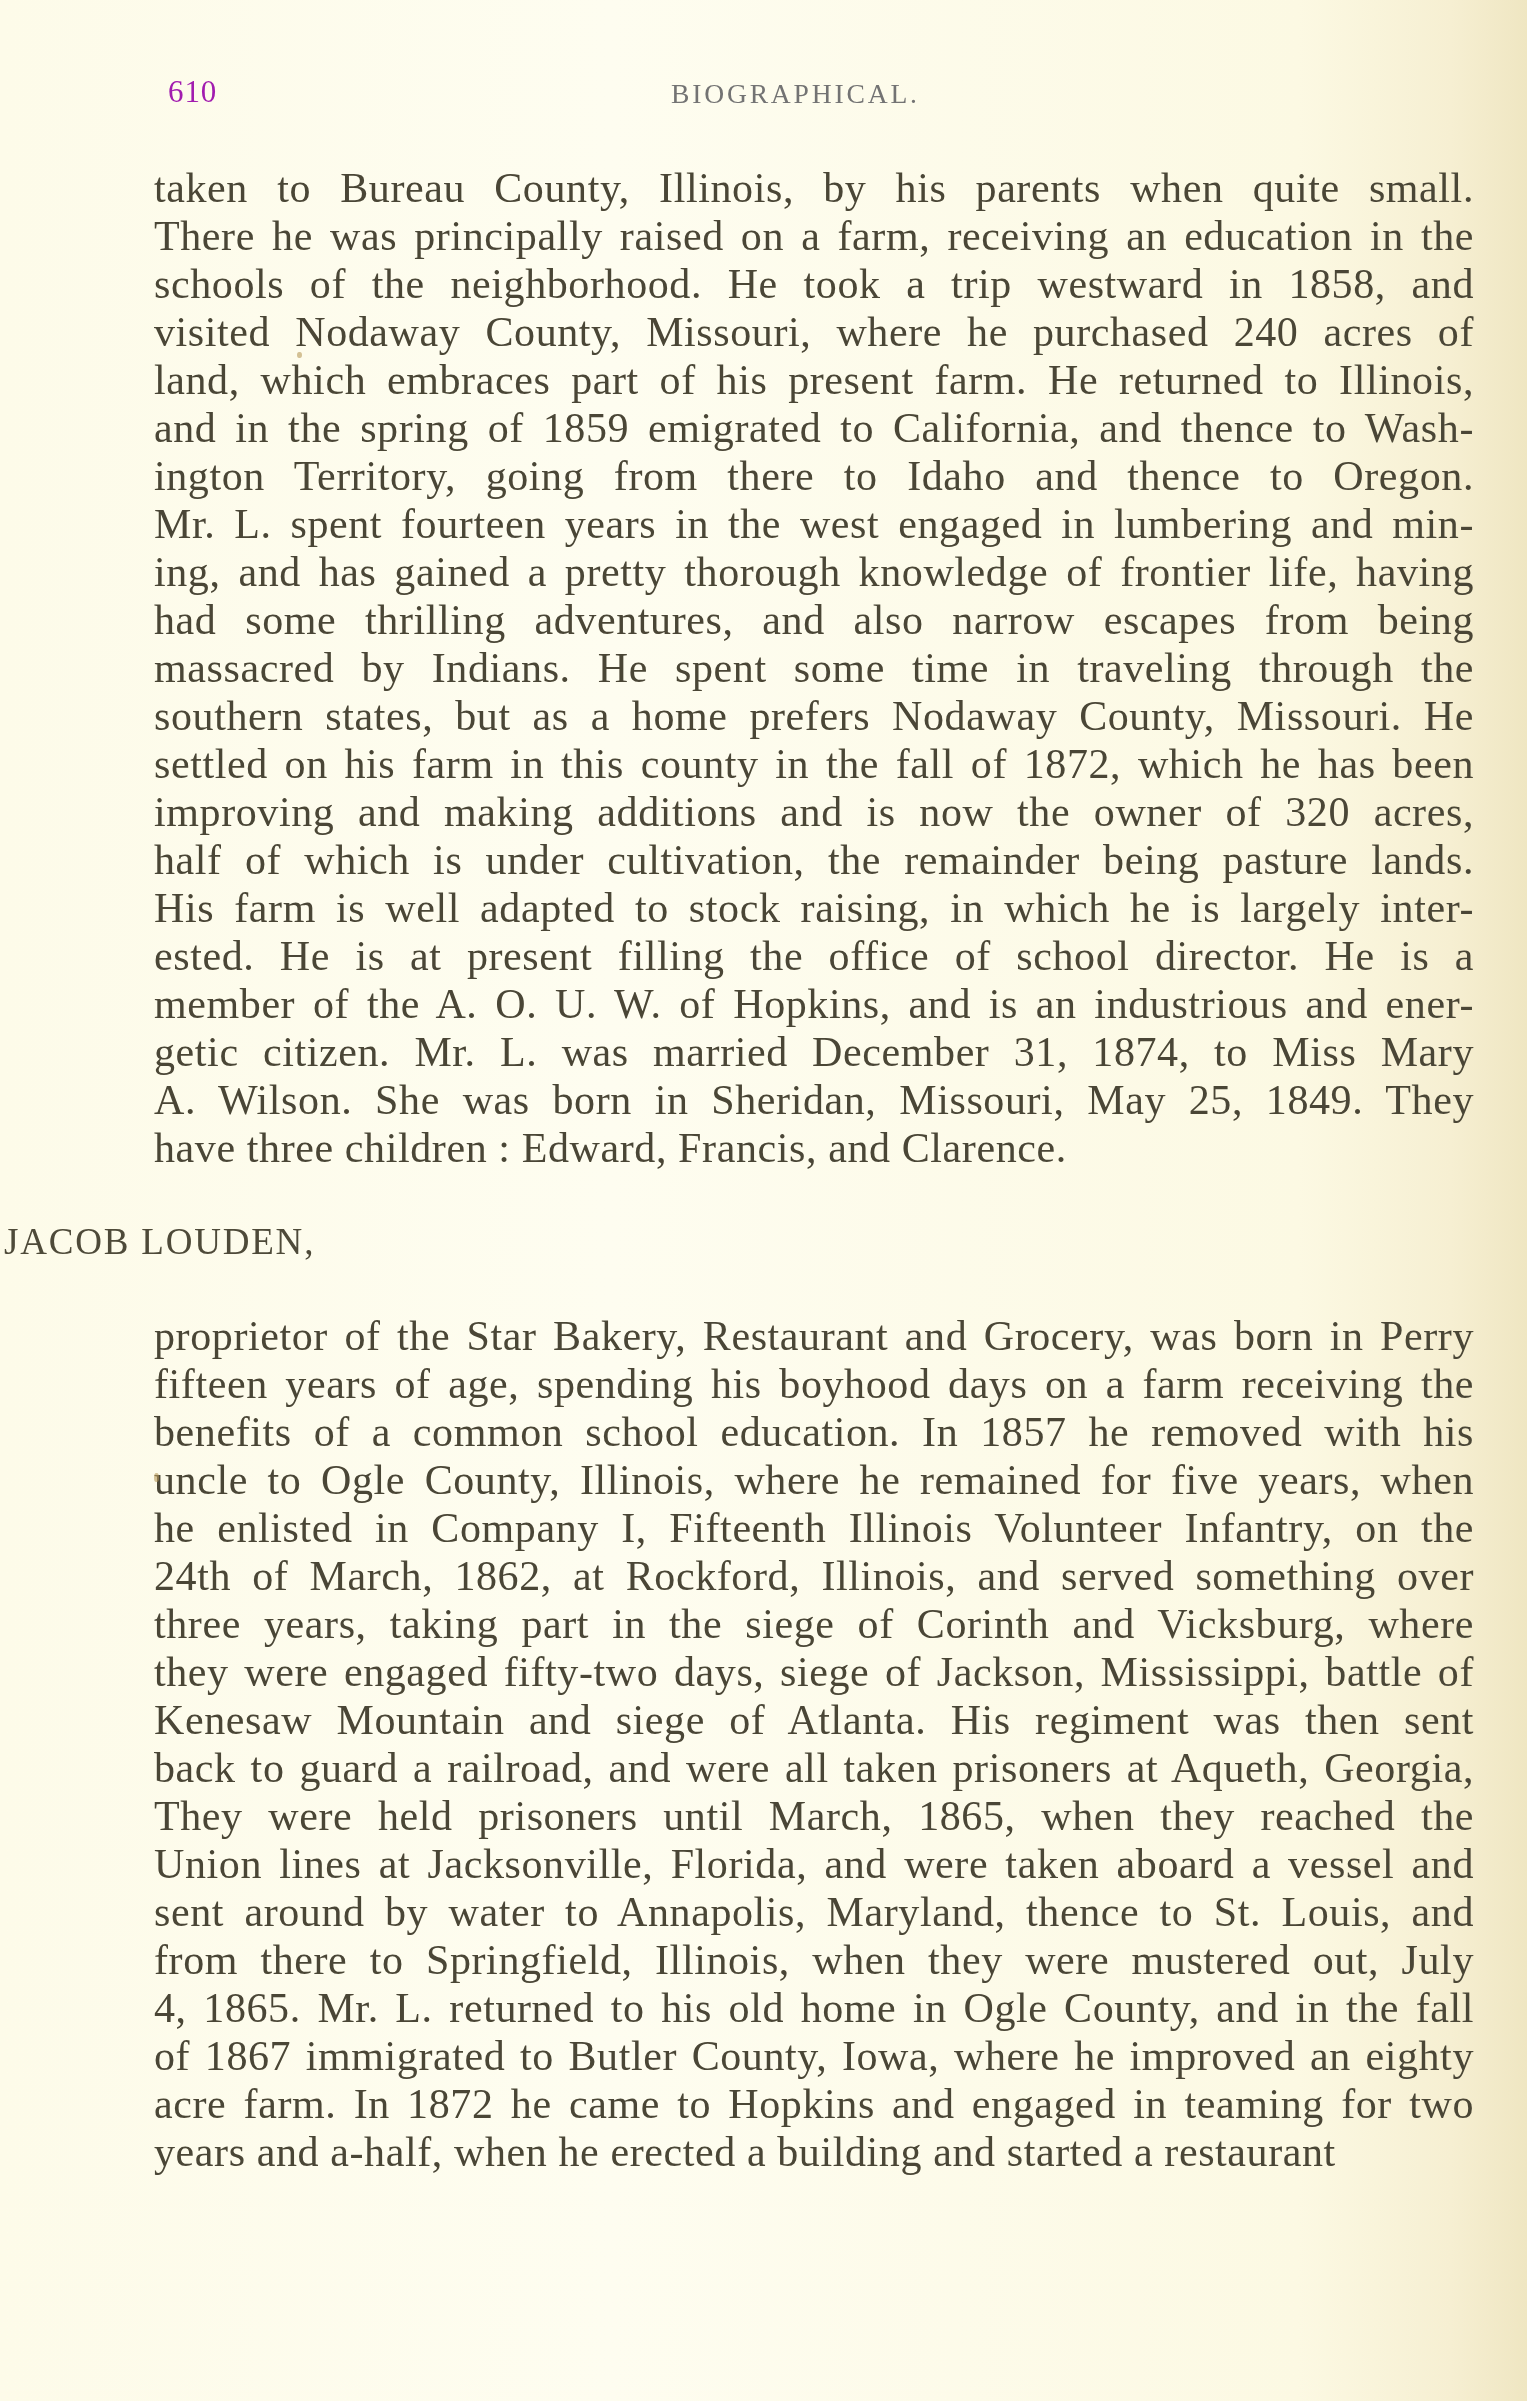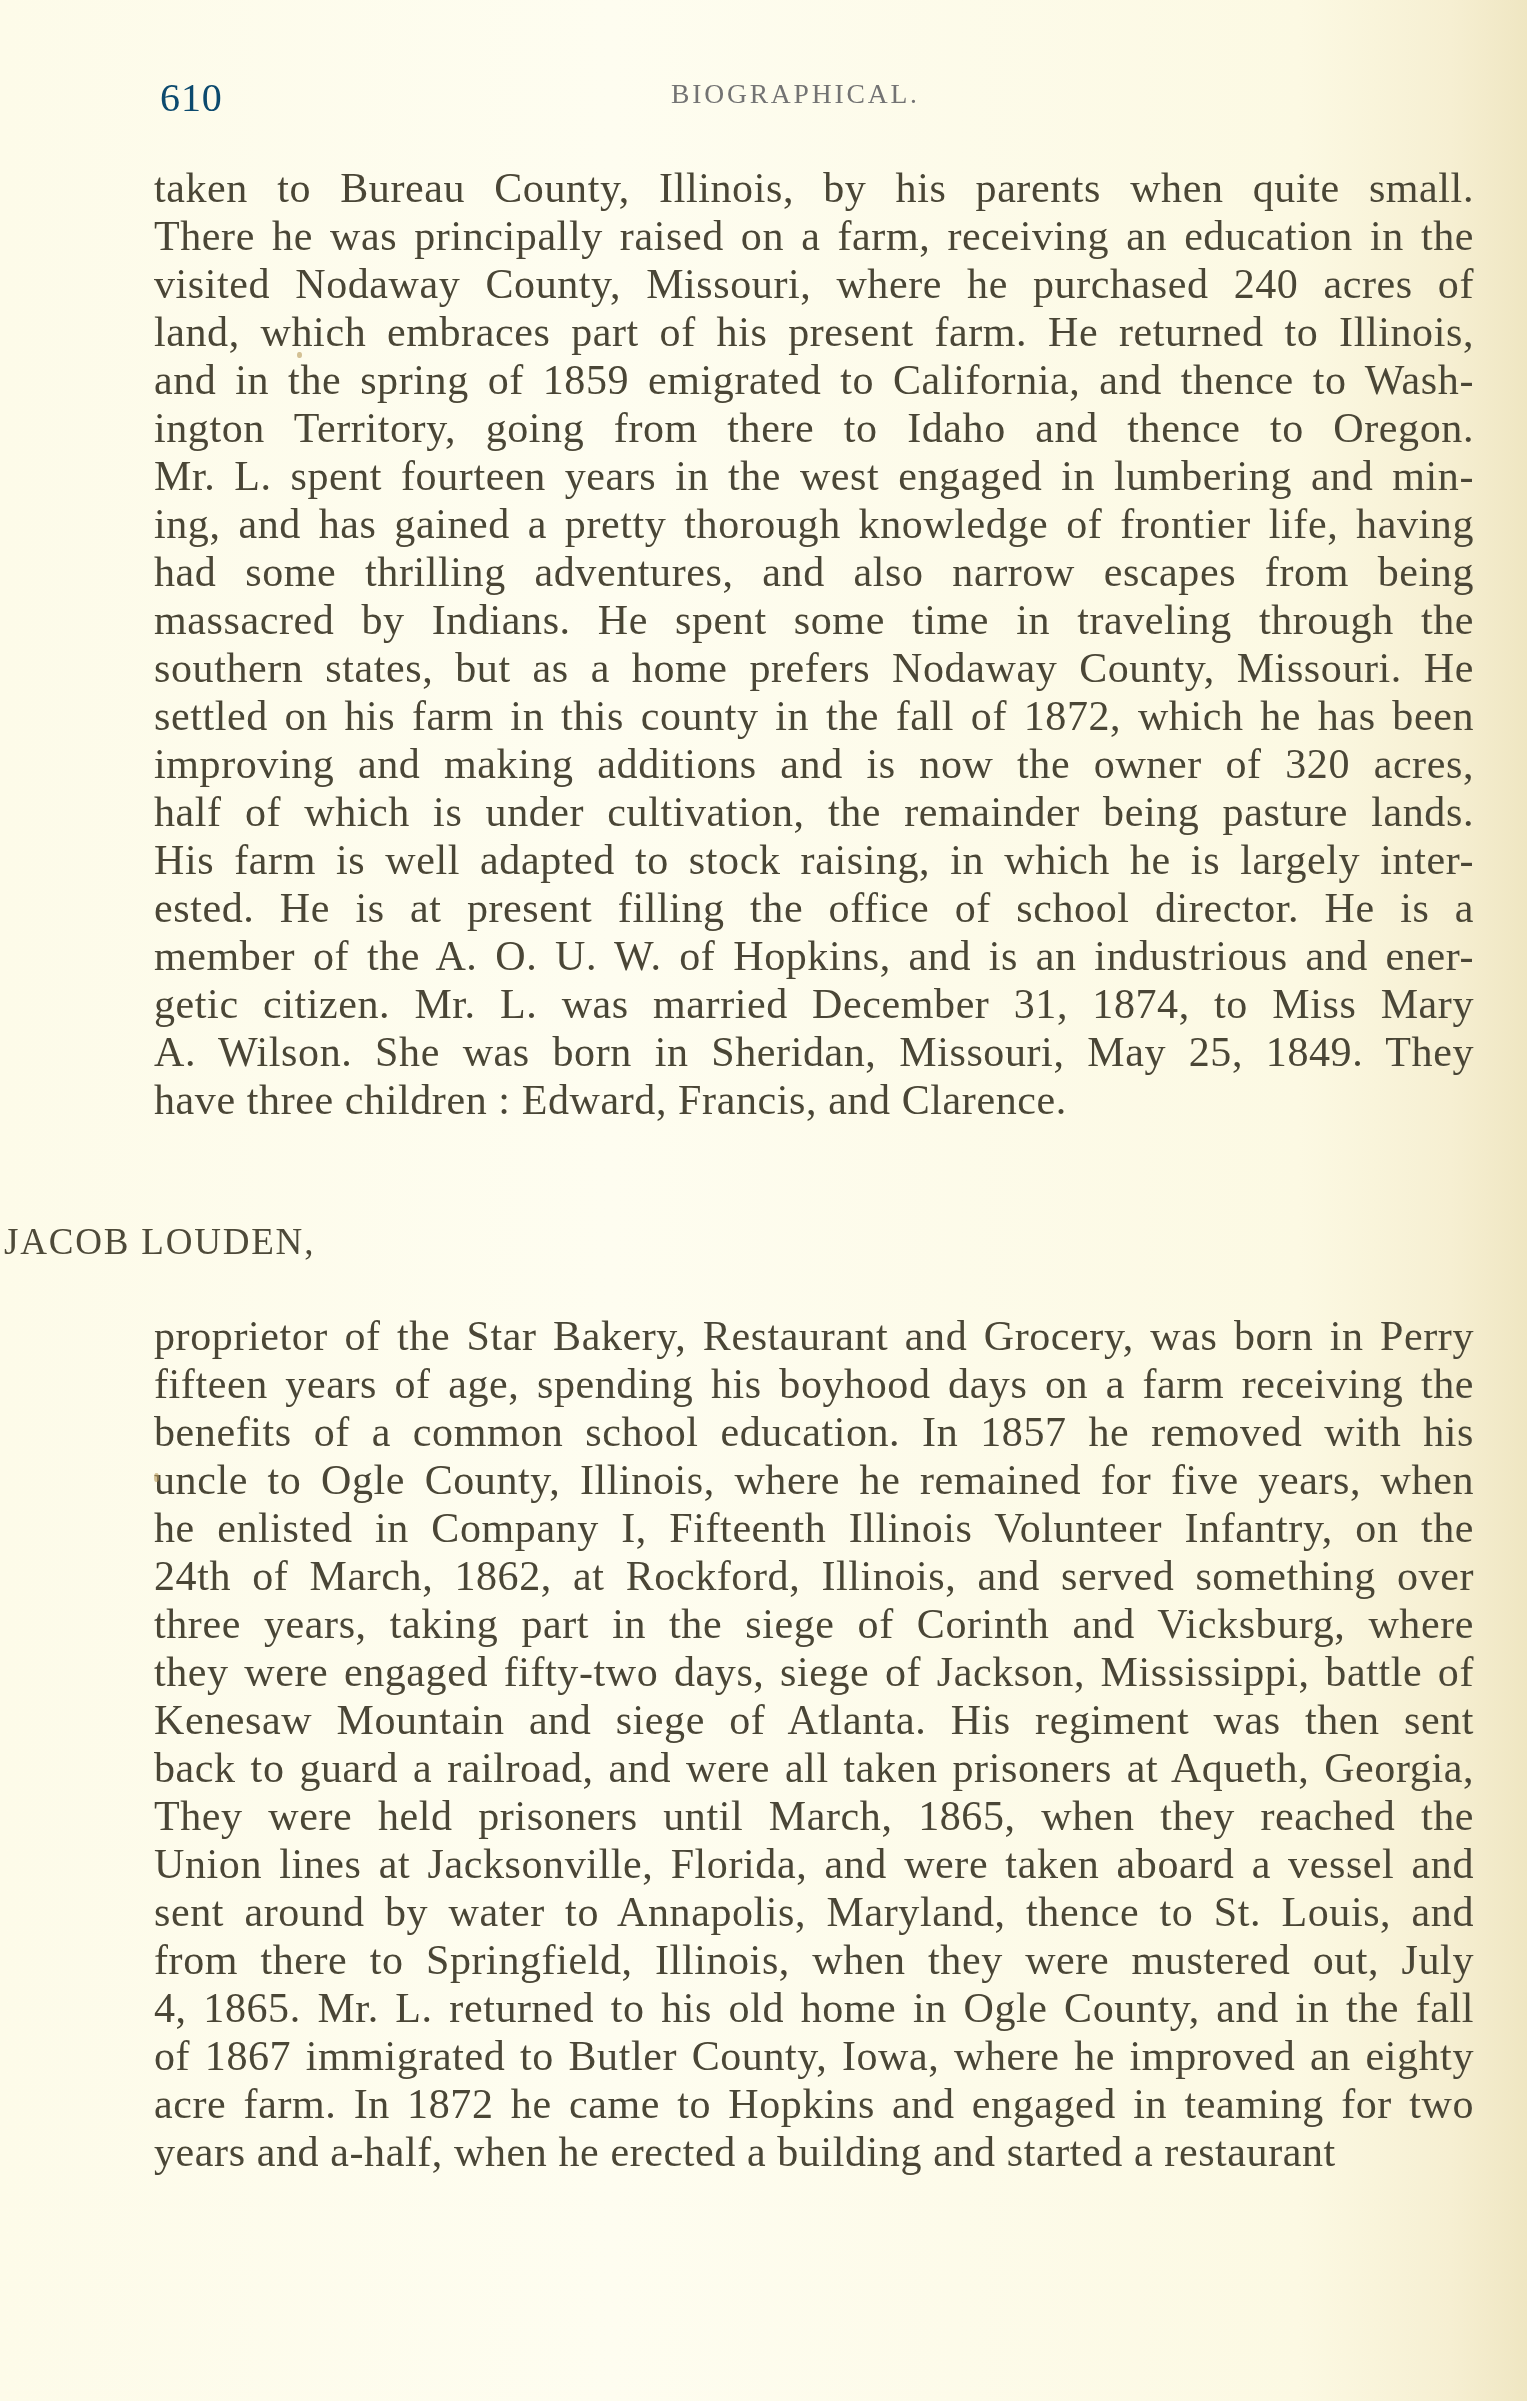--- a/index.html
+++ b/index.html
@@ -7,22 +7,22 @@
     width: 1527px; height: 2401px; overflow: hidden;
     background: linear-gradient(to right, #fdfbe9 0%, #fefdf0 40%, #fcf9e3 85%, #f6efd2 95%, #efe6c2 100%);
     font-family: "Liberation Serif", "DejaVu Serif", serif;
     color: #4a4636;
     position: relative;
   }
   .page-header {
     position: absolute; top: 74px; left: 152px; width: 1323px; height: 55px;
   }
   .page-number {
-    position: absolute; left: 8px; top: 0;
-    font-size: 40px; letter-spacing: 0.9px; color: #0c4a6e;
+    position: absolute; left: 16px; top: 0;
+    font-size: 31px; letter-spacing: 0.9px; color: #a21caf;
   }
   .running-head {
     position: absolute; left: 519px; top: 3.7px;
     font-size: 27.6px; letter-spacing: 2.8px; color: #737373;
   }
   .block {
     position: absolute; left: 154px; width: 1320px;
   }
   .line {
     display: block; height: 48px; line-height: 48px;
@@ -45,20 +45,21 @@
 <body>
 
 <div class="page-header">
   <span class="page-number">610</span>
   <span class="running-head">BIOGRAPHICAL.</span>
 </div>
 
 <div class="block" id="bio1">
     <span class="line">taken to Bureau County, Illinois, by his parents when quite small.</span>
     <span class="line">There he was principally raised on a farm, receiving an education in the</span>
+    <span class="line">schools of the neighborhood. He took a trip westward in 1858, and</span>
     <span class="line">visited Nodaway County, Missouri, where he purchased 240 acres of</span>
     <span class="line">land, which embraces part of his present farm. He returned to Illinois,</span>
     <span class="line">and in the spring of 1859 emigrated to California, and thence to Wash-</span>
     <span class="line">ington Territory, going from there to Idaho and thence to Oregon.</span>
     <span class="line">Mr. L. spent fourteen years in the west engaged in lumbering and min-</span>
     <span class="line">ing, and has gained a pretty thorough knowledge of frontier life, having</span>
     <span class="line">had some thrilling adventures, and also narrow escapes from being</span>
     <span class="line">massacred by Indians. He spent some time in traveling through the</span>
     <span class="line">southern states, but as a home prefers Nodaway County, Missouri. He</span>
     <span class="line">settled on his farm in this county in the fall of 1872, which he has been</span>

